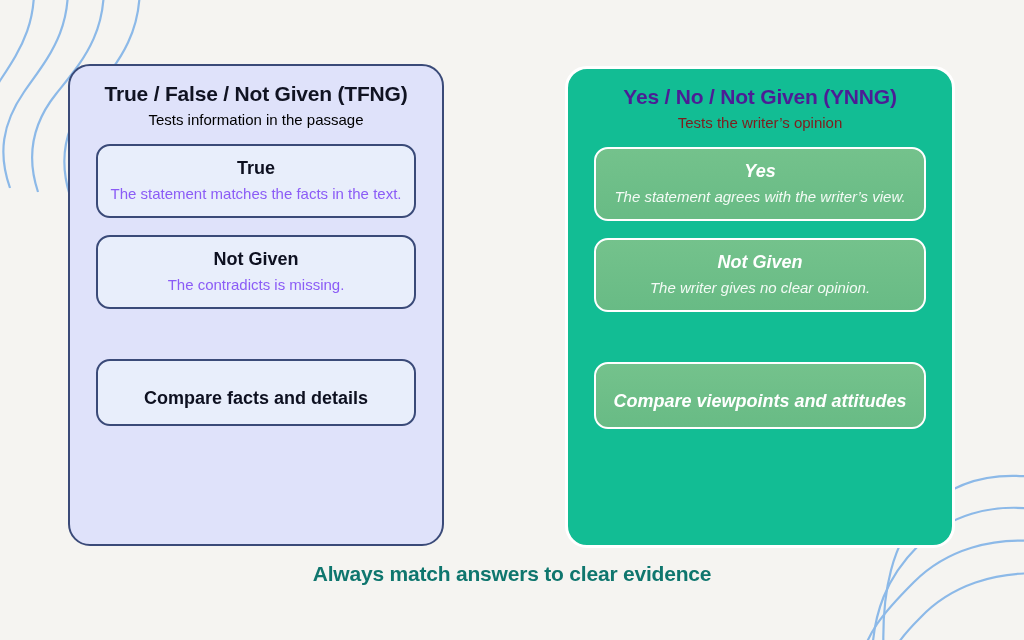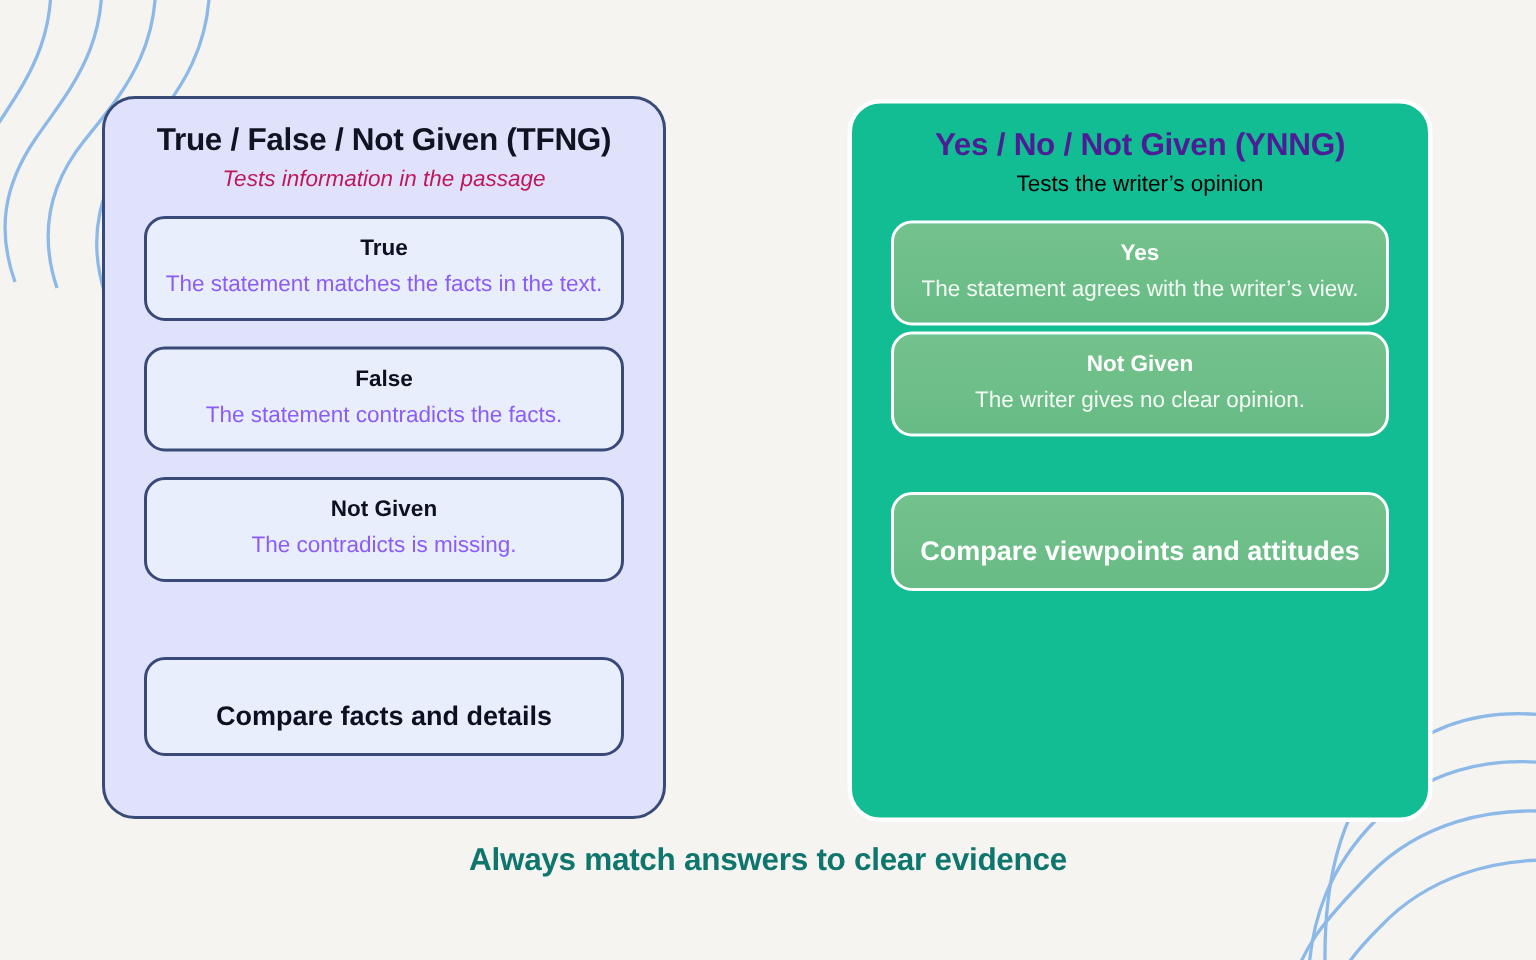--- a/index.html
+++ b/index.html
@@ -31,34 +31,34 @@
   }
 
   .panel-head { text-align:center; padding-top:14px; }
   .panel-title {
     font-size:21px; font-weight:bold; letter-spacing:-0.2px;
     line-height:1.3;
   }
   .panel-sub { font-size:15px; line-height:1.5; margin-top:2px; }
 
   #panel-tfng .panel-title { color:#101322; }
-  #panel-tfng .panel-sub   { color:#be185d;font-style:italic; }
+  #panel-tfng .panel-sub   { color:#000000; }
   #panel-ynng .panel-title { color:#4c1d95; }
-  #panel-ynng .panel-sub   { color:#000000; }
+  #panel-ynng .panel-sub   { color:#7f1d1d; }
 
   .card-list { padding:12px 26px 0 26px; display:flex; flex-direction:column; }
   #panel-tfng .card-list { gap:17px; padding-top:12px; }
-  #panel-ynng .card-list { gap:4px; padding-top:12px; }
+  #panel-ynng .card-list { gap:17px; padding-top:12px;font-style:italic; }
 
   .card {
     border-radius:14px;
     text-align:center;
     padding:9px 12px 11px 12px;
   }
-  .card-term { font-size:15px; font-weight:bold; line-height:1.45; }
+  .card-term { font-size:18px; font-weight:bold; line-height:1.45; }
   .card-desc { font-size:15px; line-height:1.55; margin-top:1px; }
 
   .card.compact { padding:24px 12px 12px 12px;margin-top:33px; }
   .card.compact .card-term { font-size:18px; }
 
   
   #panel-tfng .card {
     background:#e8eefb;
     border:2px solid #3a4a78;
   }
@@ -104,24 +104,20 @@
       <h2 class="panel-title">True / False / Not Given (TFNG)</h2>
       <p class="panel-sub">Tests information in the passage</p>
     </div>
     <div class="card-list">
 
       <div class="card">
         <div class="card-term">True</div>
         <div class="card-desc">The statement matches the facts in the text.</div>
       </div>
 
-      <div class="card">
-        <div class="card-term">False</div>
-        <div class="card-desc">The statement contradicts the facts.</div>
-      </div>
 
       <div class="card">
         <div class="card-term">Not Given</div>
         <div class="card-desc">The contradicts is missing.</div>
       </div>
 
       <div class="card compact">
         <div class="card-term">Compare facts and details</div>
       </div>
 

